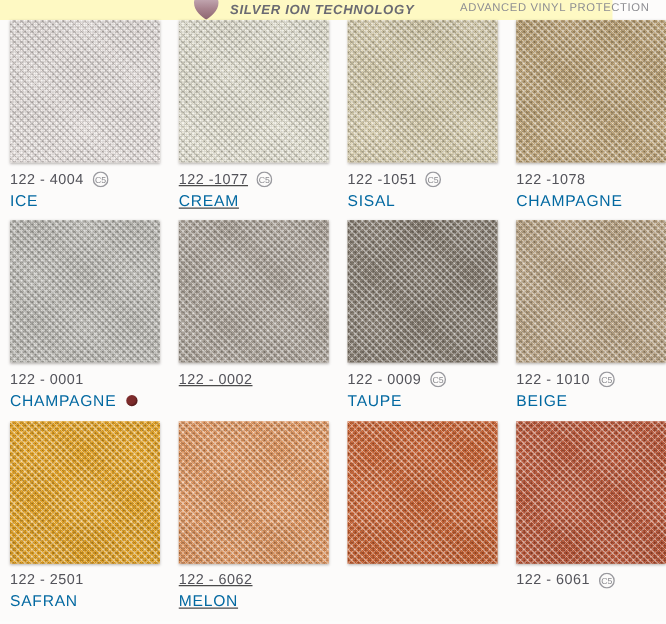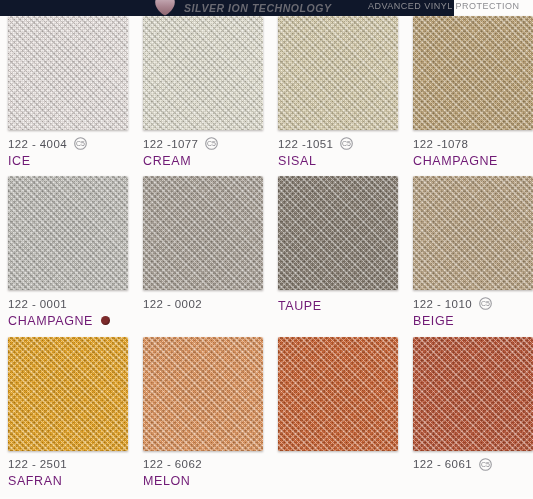--- a/index.html
+++ b/index.html
@@ -17,23 +17,24 @@
     position: relative;
   }
 
   
   .header {
     position: absolute;
     top: 0;
     left: 0;
     width: 454px;
     height: 18px;
-    background: #0f172a;
+    background: #fef9c3;
     display: flex;
     align-items: center;
+    padding-left: 36px;
   }
   .header-brand {
     position: absolute;
     left: 152px;
     top: -5px;
     display: flex;
     align-items: center;
     gap: 6px;
   }
   .shield-icon {
@@ -71,21 +72,21 @@
   .row {
     position: relative;
     height: 160.3px;
   }
   .cell {
     position: absolute;
     top: 0;
     width: 120px;
   }
   .cell.c0 { left: 8px; }
-  .cell.c1 { left: 143px; }
+  .cell.c1 { left: 143px; text-decoration: underline; }
   .cell.c2 { left: 278px; }
   .cell.c3 { left: 413px; text-align: right; }
 
   .swatch {
     position: relative;
     width: 120px;
     height: 114px;
     box-shadow: 0 1px 2px rgba(60,50,45,0.35);
     overflow: hidden;
   }
@@ -139,21 +140,21 @@
   .name-line {
     display: flex;
     align-items: center;
     height: 17px;
     gap: 8px;
     margin-top: 1px;
   }
   .name {
     font-size: 12.5px;
     letter-spacing: 0.6px;
-    color: #701a75;
+    color: #0369a1;
     white-space: nowrap;
   }
 
   
   .badge-icon {
     width: 13px;
     height: 13px;
     flex: 0 0 13px;
     display: block;
   }
@@ -286,20 +287,29 @@
         <div class="code-line">
           <span class="code">122 - 0002</span>
 
         </div>
       </div>
     </div>
 
     <div class="cell c2">
       <div class="swatch" style="background-color: rgb(139, 129, 116);"></div>
       <div class="caption">
+        <div class="code-line">
+          <span class="code">122 - 0009</span>
+          <span>
+            <svg class="badge-icon" viewBox="0 0 13 13" xmlns="http://www.w3.org/2000/svg">
+              <circle cx="6.5" cy="6.5" r="5.8" fill="none" stroke="#9a9a9f" stroke-width="1.1"></circle>
+              <text x="6.5" y="9.2" text-anchor="middle" font-size="7" font-family="Liberation Sans, sans-serif" fill="#8b8b90">C5</text>
+            </svg>
+          </span>
+        </div>
         <div class="name-line">
           <span class="name">TAUPE</span>
 
         </div>
       </div>
     </div>
 
     <div class="cell c3">
       <div class="swatch" style="background-color: rgb(192, 168, 134);"></div>
       <div class="caption">

